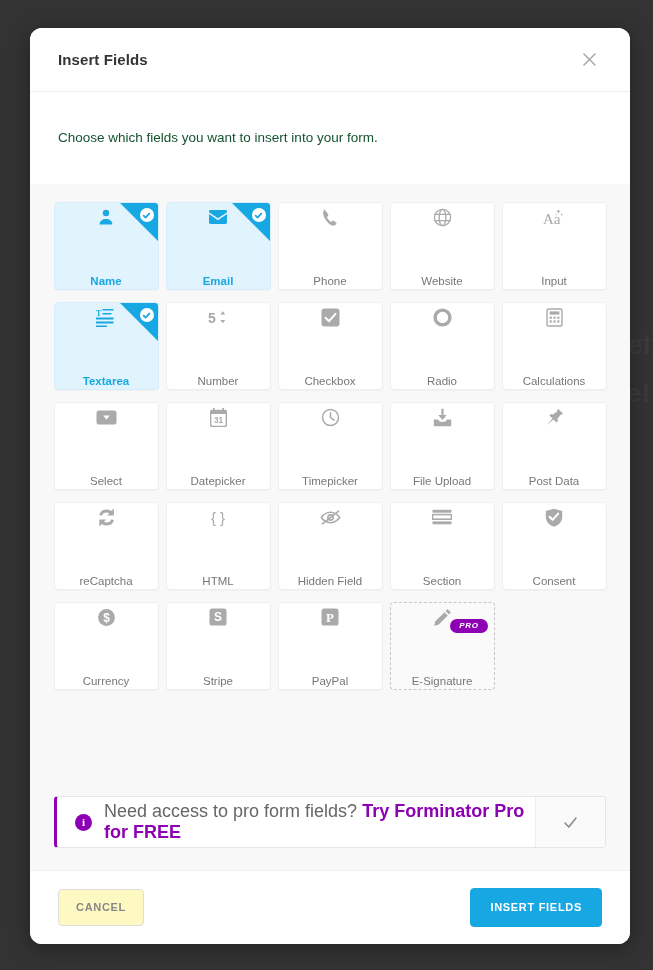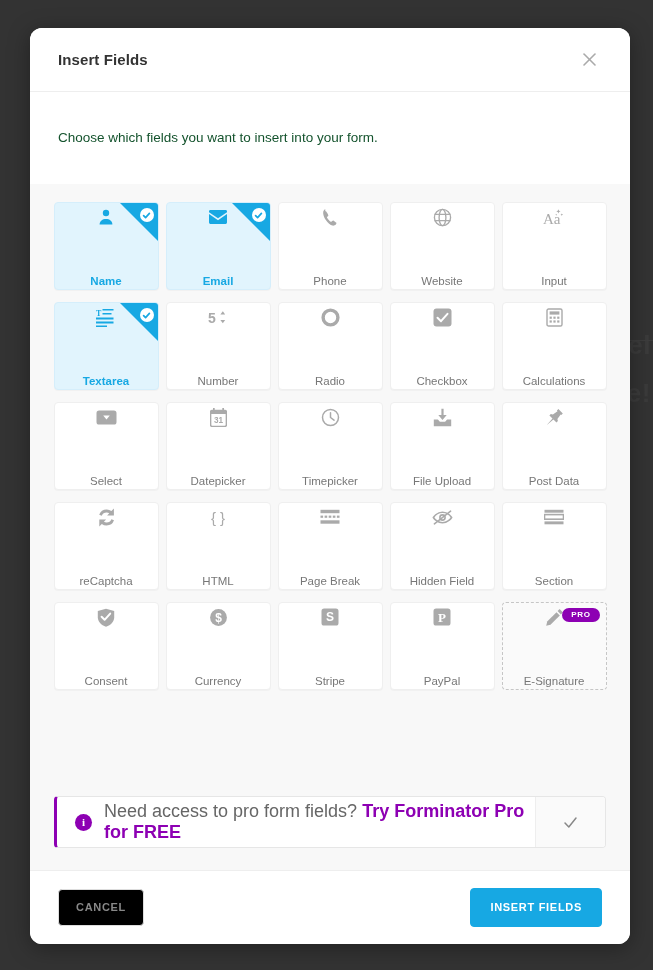--- a/index.html
+++ b/index.html
@@ -150,29 +150,30 @@
   .corner-check svg { display: block; }
 
   
   .field-card.pro {
     background: #fafafa;
     border: 1px dashed #c6c6c6;
     box-shadow: none;
   }
   .pro-badge {
     position: absolute;
-    top: 5px; right: 6px;
+    top: 16px; right: 6px;
     background: #8d00b3;
     color: #ffffff;
     font-size: 8px;
     font-weight: 700;
     letter-spacing: .6px;
     padding: 3px 9px;
     border-radius: 9px;
     line-height: 1;
+    font-style: italic;
   }
 
   
   .notice-wrap {
     flex: 0 0 auto;
     background: #f8f8f8;
     padding: 12px 24px 22px 24px;
   }
   .notice {
     display: flex;
@@ -235,21 +236,21 @@
   .btn {
     font-family: "Liberation Sans", sans-serif;
     font-size: 11px;
     font-weight: 700;
     letter-spacing: .7px;
     border-radius: 4px;
     cursor: pointer;
     line-height: 1;
   }
   .btn-cancel {
-    background: #000000;
+    background: #fef9c3;
     border: 1px solid #dddddd;
     color: #888888;
     padding: 12px 17px;
   }
   .btn-primary {
     margin-left: auto;
     background: #17a8e3;
     border: 1px solid #17a8e3;
     color: #ffffff;
     padding: 13px 19px;
@@ -364,34 +365,34 @@
             <svg width="20" height="17" viewBox="0 0 20 17" fill="currentColor">
               <text x="0" y="13.5" font-family="Liberation Sans, sans-serif" font-size="14" font-weight="bold">5</text>
               <path d="M14.8 2.2l2.4 3.3h-4.8z"></path>
               <path d="M14.8 14.3l-2.4-3.3h4.8z"></path>
             </svg>
           </div>
           <div class="f-label">Number</div>
         </div>
         <div class="field-card">
           <div class="f-icon">
-            <svg width="19" height="19" viewBox="0 0 19 19" fill="none">
-              <circle cx="9.5" cy="9.5" r="7.4" stroke="currentColor" stroke-width="3.4"></circle>
-            </svg>
-          </div>
-          <div class="f-label">Radio</div>
-        </div>
-        <div class="field-card">
-          <div class="f-icon">
             <svg width="19" height="19" viewBox="0 0 19 19">
               <rect x="0.5" y="0.5" width="18" height="18" rx="3" fill="currentColor"></rect>
               <polyline points="4.5,9.8 8,13.2 14.5,5.8" fill="none" stroke="#ffffff" stroke-width="2" stroke-linecap="round" stroke-linejoin="round"></polyline>
             </svg>
           </div>
           <div class="f-label">Checkbox</div>
+        </div>
+        <div class="field-card">
+          <div class="f-icon">
+            <svg width="19" height="19" viewBox="0 0 19 19" fill="none">
+              <circle cx="9.5" cy="9.5" r="7.4" stroke="currentColor" stroke-width="3.4"></circle>
+            </svg>
+          </div>
+          <div class="f-label">Radio</div>
         </div>
         <div class="field-card">
           <div class="f-icon">
             <svg width="17" height="19" viewBox="0 0 17 19" fill="none" stroke="currentColor" stroke-width="1.4">
               <rect x="1" y="1" width="15" height="17" rx="1.6"></rect>
               <rect x="3.6" y="3.4" width="9.8" height="3.2" fill="currentColor" stroke="none"></rect>
               <g fill="currentColor" stroke="none">
                 <rect x="3.6" y="8.6" width="2.2" height="2.2"></rect>
                 <rect x="7.4" y="8.6" width="2.2" height="2.2"></rect>
                 <rect x="11.2" y="8.6" width="2.2" height="2.2"></rect>
@@ -462,36 +463,20 @@
         <div class="field-card">
           <div class="f-icon">
             <svg width="22" height="19" viewBox="0 0 22 19">
               <text x="11" y="14.5" text-anchor="middle" font-family="Liberation Sans, sans-serif" font-size="15" fill="currentColor">{ }</text>
             </svg>
           </div>
           <div class="f-label">HTML</div>
         </div>
         <div class="field-card">
           <div class="f-icon">
-            <svg width="20" height="17" viewBox="0 0 20 17" fill="currentColor">
-              <rect x="0.5" y="0.8" width="19" height="3.4"></rect>
-              <g>
-                <rect x="0.5" y="6.6" width="2.6" height="2.2"></rect>
-                <rect x="4.6" y="6.6" width="2.6" height="2.2"></rect>
-                <rect x="8.7" y="6.6" width="2.6" height="2.2"></rect>
-                <rect x="12.8" y="6.6" width="2.6" height="2.2"></rect>
-                <rect x="16.9" y="6.6" width="2.6" height="2.2"></rect>
-              </g>
-              <rect x="0.5" y="11.3" width="19" height="3.4"></rect>
-            </svg>
-          </div>
-          <div class="f-label">Page Break</div>
-        </div>
-        <div class="field-card">
-          <div class="f-icon">
             <svg width="21" height="17" viewBox="0 0 21 17" fill="none" stroke="currentColor" stroke-width="1.6">
               <path d="M1.4 8.5S4.7 3.3 10.5 3.3 19.6 8.5 19.6 8.5 16.3 13.7 10.5 13.7 1.4 8.5 1.4 8.5z"></path>
               <circle cx="10.5" cy="8.5" r="2.6"></circle>
               <line x1="2.4" y1="14.8" x2="18.6" y2="2.2" stroke-linecap="round"></line>
             </svg>
           </div>
           <div class="f-label">Hidden Field</div>
         </div>
         <div class="field-card">
           <div class="f-icon">

